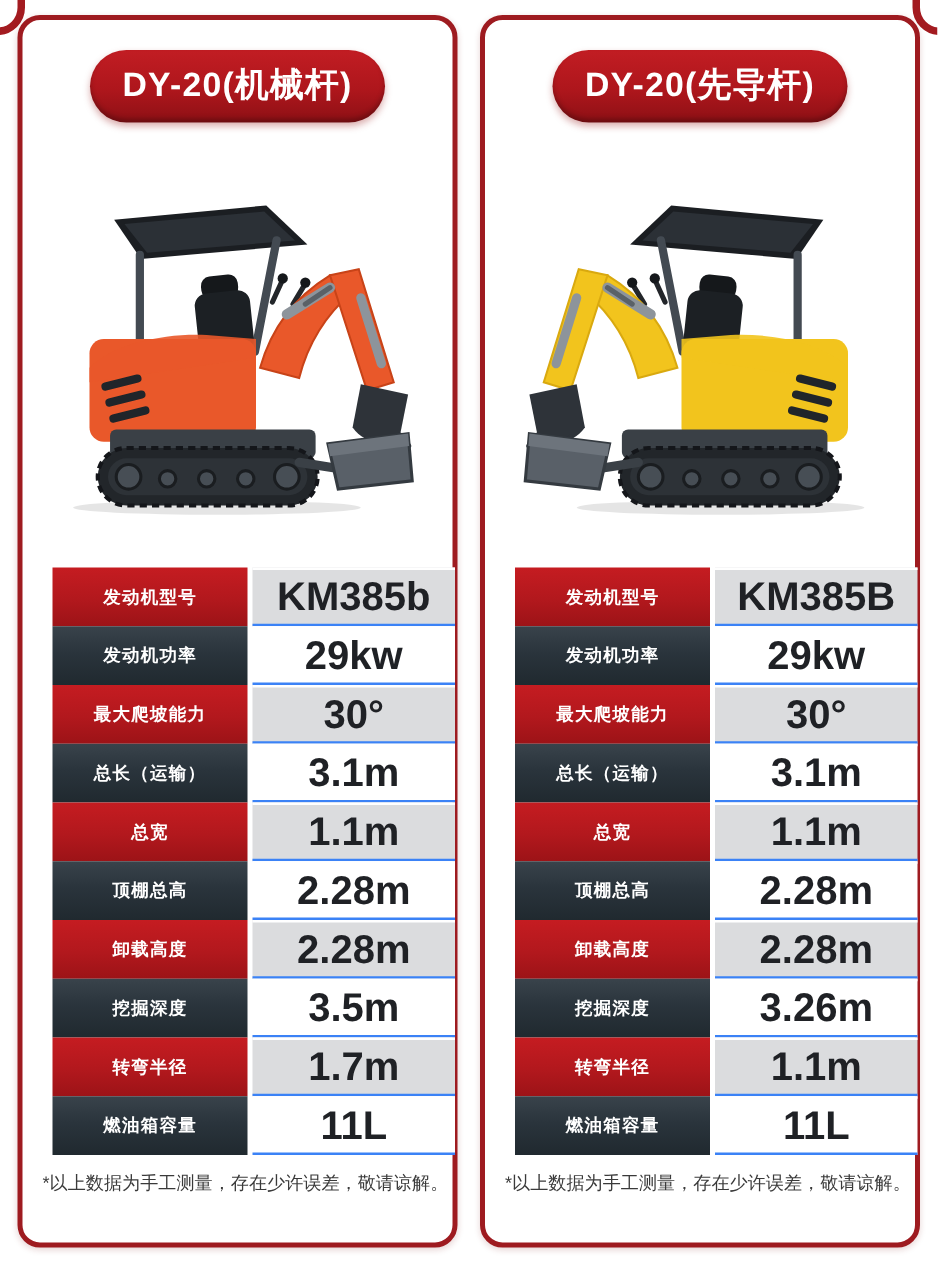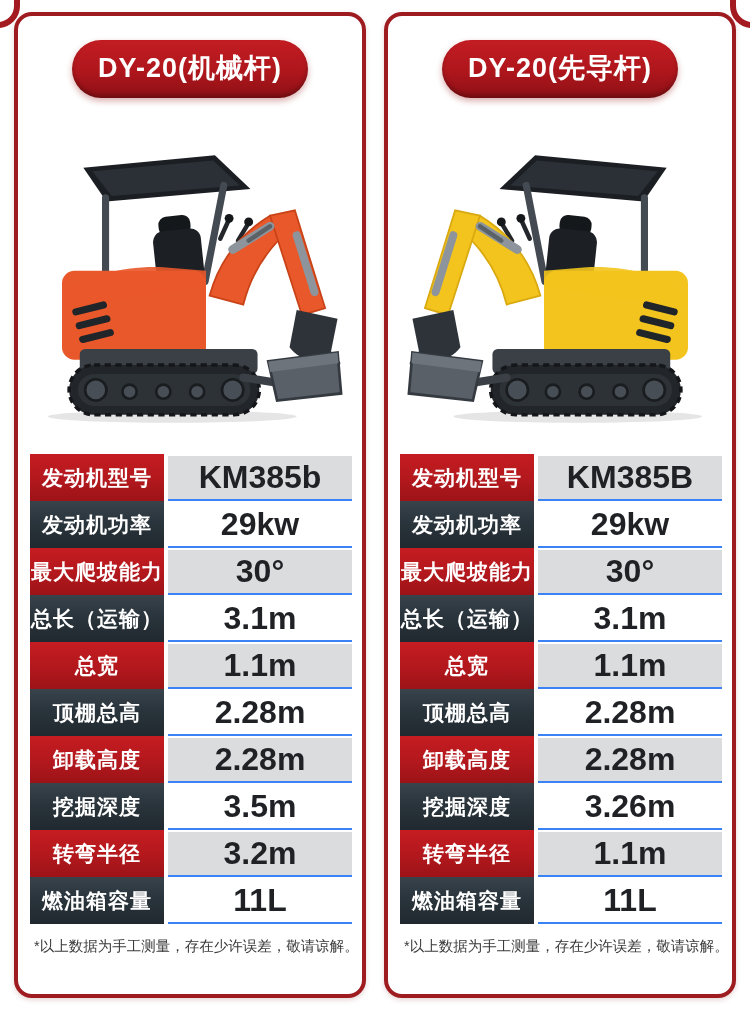--- a/index.html
+++ b/index.html
@@ -10,36 +10,36 @@
   
   .corner-mark { position:absolute; top:-36px; width:52px; height:64px;
     border:6px solid #a31b20; border-radius:22px; background:transparent; }
   .corner-mark.left  { left:-32px; }
   .corner-mark.right { right:-32px; }
 
   .cards { position:absolute; left:14px; top:12px; display:flex; gap:18px; }
 
   .card { width:352px; height:986px; background:#fff;
     border:4px solid #9e1b20; border-radius:18px; position:relative;
-    padding:0 12px; box-shadow:0 2px 5px rgba(120,20,20,0.18); }
+    padding:0 24px; box-shadow:0 2px 5px rgba(120,20,20,0.18); }
 
   .badge { margin:24px auto 0; width:max-content; min-width:200px;
     padding:10px 26px 12px; border-radius:30px; text-align:center;
     background:linear-gradient(180deg,#c21d23 0%,#ae161c 55%,#8d1015 100%);
     box-shadow:0 3px 6px rgba(150,20,20,0.35), inset 0 -3px 4px rgba(0,0,0,0.25);
     color:#ffffff; font-size:27px; font-weight:bold; letter-spacing:1px; }
 
   .photo { height:346px; margin-top:6px; display:flex; align-items:center; justify-content:center; }
   .photo svg { width:332px; height:320px; }
   .card.mirrored .photo svg { transform:scaleX(-1); }
 
   .specs { width:322px; margin:4px auto 0; }
   .spec-row { display:flex; height:47px; }
-  .spec-label { width:134px; display:flex; align-items:center; justify-content:center;
-    color:#ffffff; font-size:21px; font-weight:bold; letter-spacing:1px; }
+  .spec-label { width:156px; display:flex; align-items:center; justify-content:center;
+    color:#ffffff; font-size:14px; font-weight:bold; letter-spacing:1px; }
   .spec-value { flex:1; margin-left:4px; display:flex; align-items:center; justify-content:center;
     color:#1f2125; font-size:32px; font-weight:bold;
     border-top:2px solid #fff; border-bottom:2px solid #3b82f6; }
   .spec-row:nth-child(odd)  .spec-label { background:linear-gradient(180deg,#c51c21 0%,#b2181d 55%,#9c1317 100%); }
   .spec-row:nth-child(even) .spec-label { background:linear-gradient(180deg,#39434b 0%,#2a343c 45%,#20292f 100%); }
   .spec-row:nth-child(odd)  .spec-value { background:#dbdcde; }
   .spec-row:nth-child(even) .spec-value { background:#ffffff; }
 
   .footnote { position:absolute; left:16px; right:10px; bottom:38px;
     font-size:14.5px; color:#3a3a3a; letter-spacing:0; white-space:nowrap; }
@@ -139,21 +139,21 @@
         <div class="spec-row">
             <div class="spec-label">卸载高度</div>
             <div class="spec-value">2.28m</div>
           </div>
         <div class="spec-row">
             <div class="spec-label">挖掘深度</div>
             <div class="spec-value">3.5m</div>
           </div>
         <div class="spec-row">
             <div class="spec-label">转弯半径</div>
-            <div class="spec-value">3.2m</div>
+            <div class="spec-value">1.7m</div>
           </div>
         <div class="spec-row">
             <div class="spec-label">燃油箱容量</div>
             <div class="spec-value">11L</div>
           </div>
       </div>
 
       <p class="footnote">*以上数据为手工测量，存在少许误差，敬请谅解。</p>
     </section>
 

